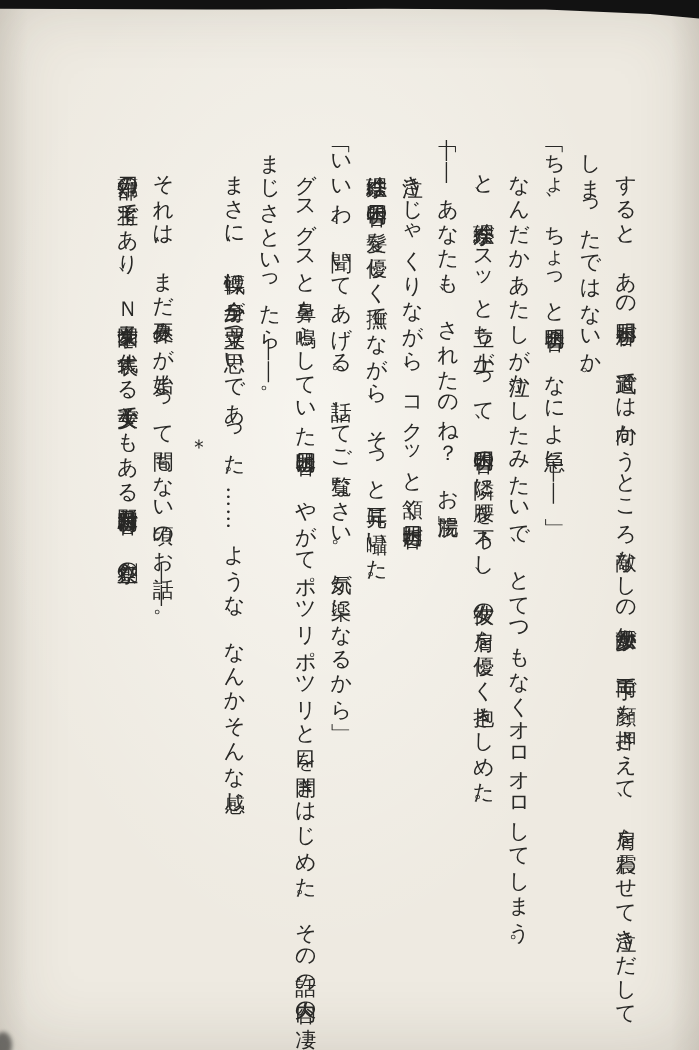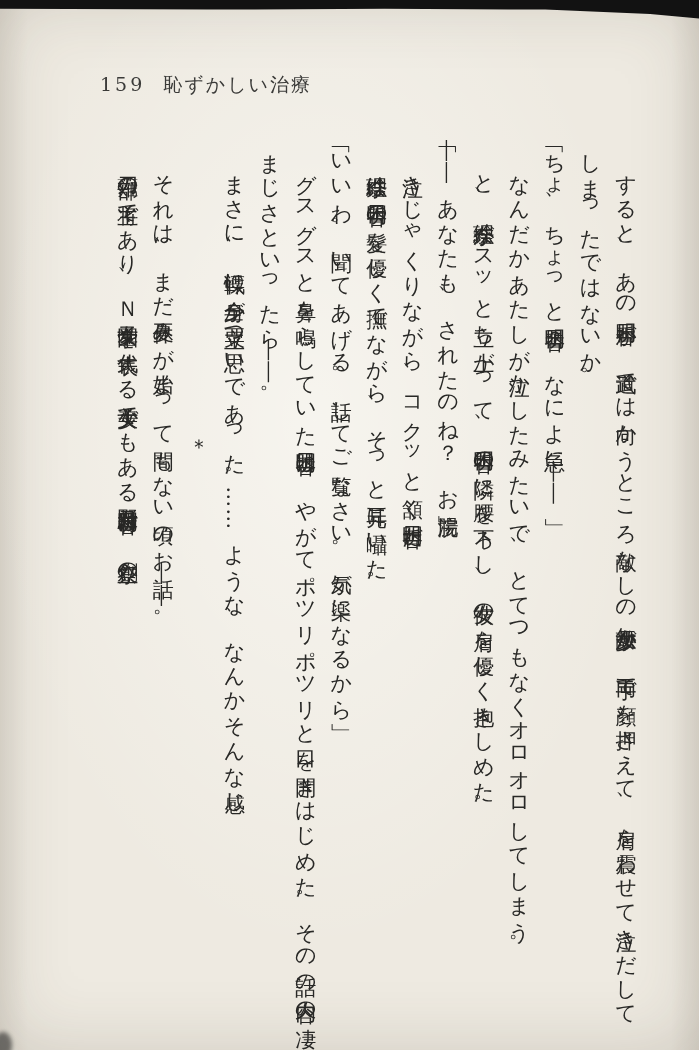--- a/index.html
+++ b/index.html
@@ -41,23 +41,20 @@
   .text-block p.indent{text-indent:1em;}
   .text-block p.separator{text-indent:286px;}
 </style>
 </head>
 <body>
 
 <div class="page">
   <div class="scan-top-edge"></div>
   <div class="scan-corner"></div>
 
-  <div class="page-header">
-    <span class="num">159</span><span class="title">恥ずかしい治療</span>
-  </div>
 
   <div class="text-block">
       <p class="indent">すると、あの明日香が、武道では向かうところ敵なしの無敵少女が、両手で顔を押さえて、肩を震わせて泣きだしてしまったではないか。</p>
       <p class="no-indent">「ちょ、ちょっと明日香？　なによ急に――」</p>
       <p class="indent">なんだかあたしが泣かしたみたいで、とてつもなくオロオロしてしまう。</p>
       <p class="indent">と、絵理奈がスッと立ち上がって、明日香の隣に腰を下ろし、彼女の肩を優しく抱きしめた。</p>
       <p class="no-indent">「――あなたも、されたのね？　お浣腸」</p>
       <p class="indent">泣きじゃくりながら、コクッと頷く明日香だ。</p>
       <p class="indent">絵理奈は明日香の髪を優しく撫でながら、そっと耳元に囁いた。</p>
       <p class="no-indent">「いいわ。聞いてあげる。話してご覧なさい。気が楽になるから」</p>

